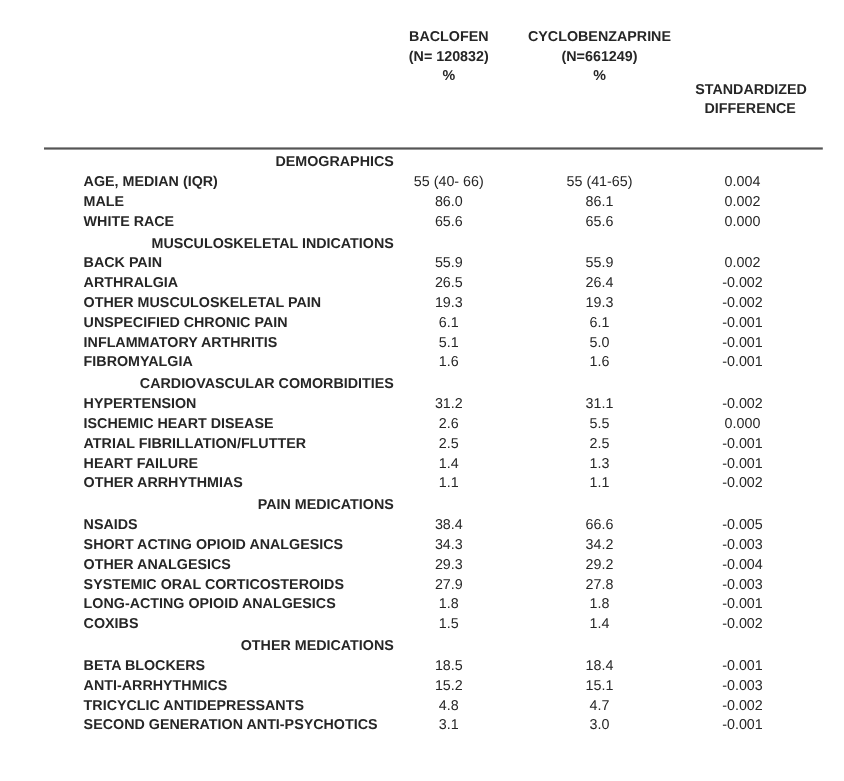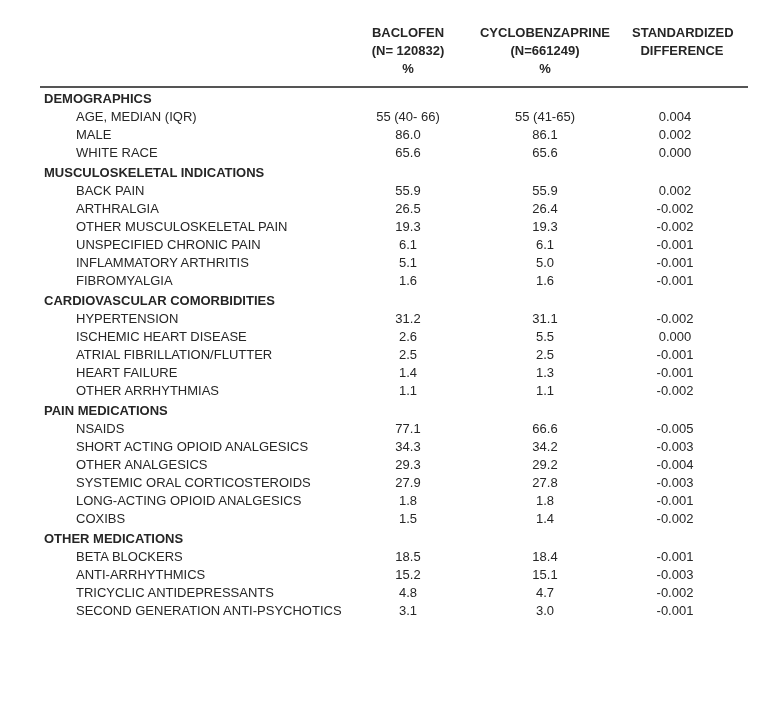--- a/index.html
+++ b/index.html
@@ -14,38 +14,38 @@
   .table-wrap { position: absolute; left: 40px; top: 24px; width: 708px; }
 
   .thead {
     display: grid;
     grid-template-columns: 318px 100px 174px 116px;
     font-weight: bold;
     font-size: 13px;
     line-height: 18px;
   }
   .hcell { text-align: center; }
-  .hcell.c3 { padding-right: 16px; }
+  .hcell.c3 { padding-right: 16px; margin-top: 48px; }
   .hline { min-height: 18px; }
 
   .rule { border-bottom: 2px solid #555555; margin-top: 8px; }
 
   .tbody { margin-top: 1px; }
   .row {
     display: grid;
     grid-template-columns: 318px 100px 174px 116px;
     height: 18px;
     line-height: 18px;
     font-size: 13px;
     align-items: center;
     white-space: nowrap;
   }
   .section-row { margin-top: 2px; }
-  .section-title { font-weight: bold; padding-left: 4px; }
-  .row .label { font-weight: normal; padding-left: 36px; overflow: hidden; }
+  .section-title { font-weight: bold; padding-left: 4px; text-align: right; }
+  .row .label { font-weight: bold; padding-left: 36px; overflow: hidden; }
   .row .val { text-align: center; font-weight: 400; }
   .row .val.c3 { padding-right: 30px; }
 </style>
 </head>
 <body style="color: rgb(38, 38, 38); background: rgb(255, 255, 255);">
 
 <div class="page">
   <div class="table-wrap">
 
     <div class="thead">
@@ -191,21 +191,21 @@
 
   <div class="row section-row">
     <div class="section-title">PAIN MEDICATIONS</div>
     <div class="val"></div>
     <div class="val"></div>
     <div class="val c3"></div>
   </div>
 
   <div class="row">
     <div class="label">NSAIDS</div>
-    <div class="val c1">77.1</div>
+    <div class="val c1">38.4</div>
     <div class="val c2">66.6</div>
     <div class="val c3">-0.005</div>
   </div>
 
   <div class="row">
     <div class="label">SHORT ACTING OPIOID ANALGESICS</div>
     <div class="val c1">34.3</div>
     <div class="val c2">34.2</div>
     <div class="val c3">-0.003</div>
   </div>

